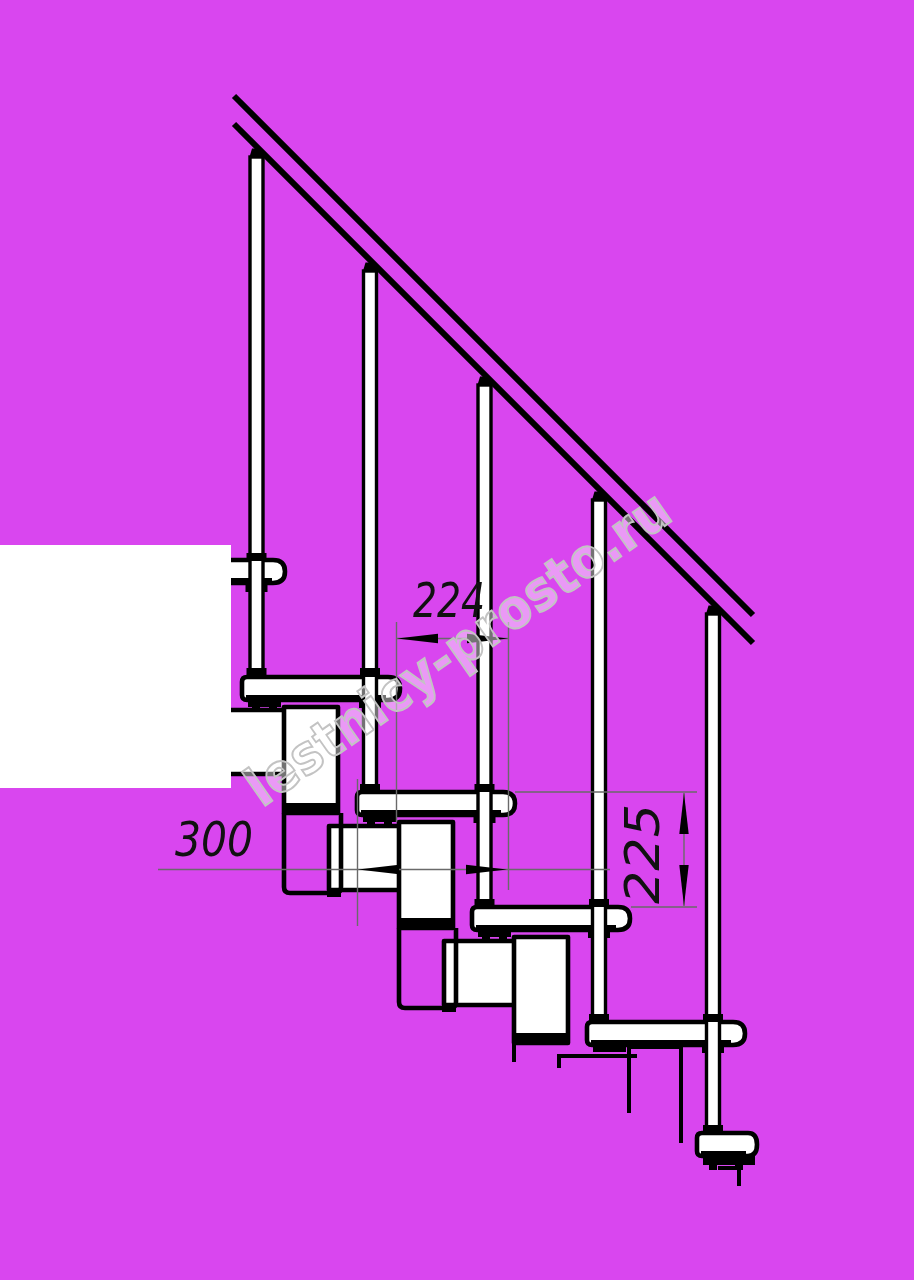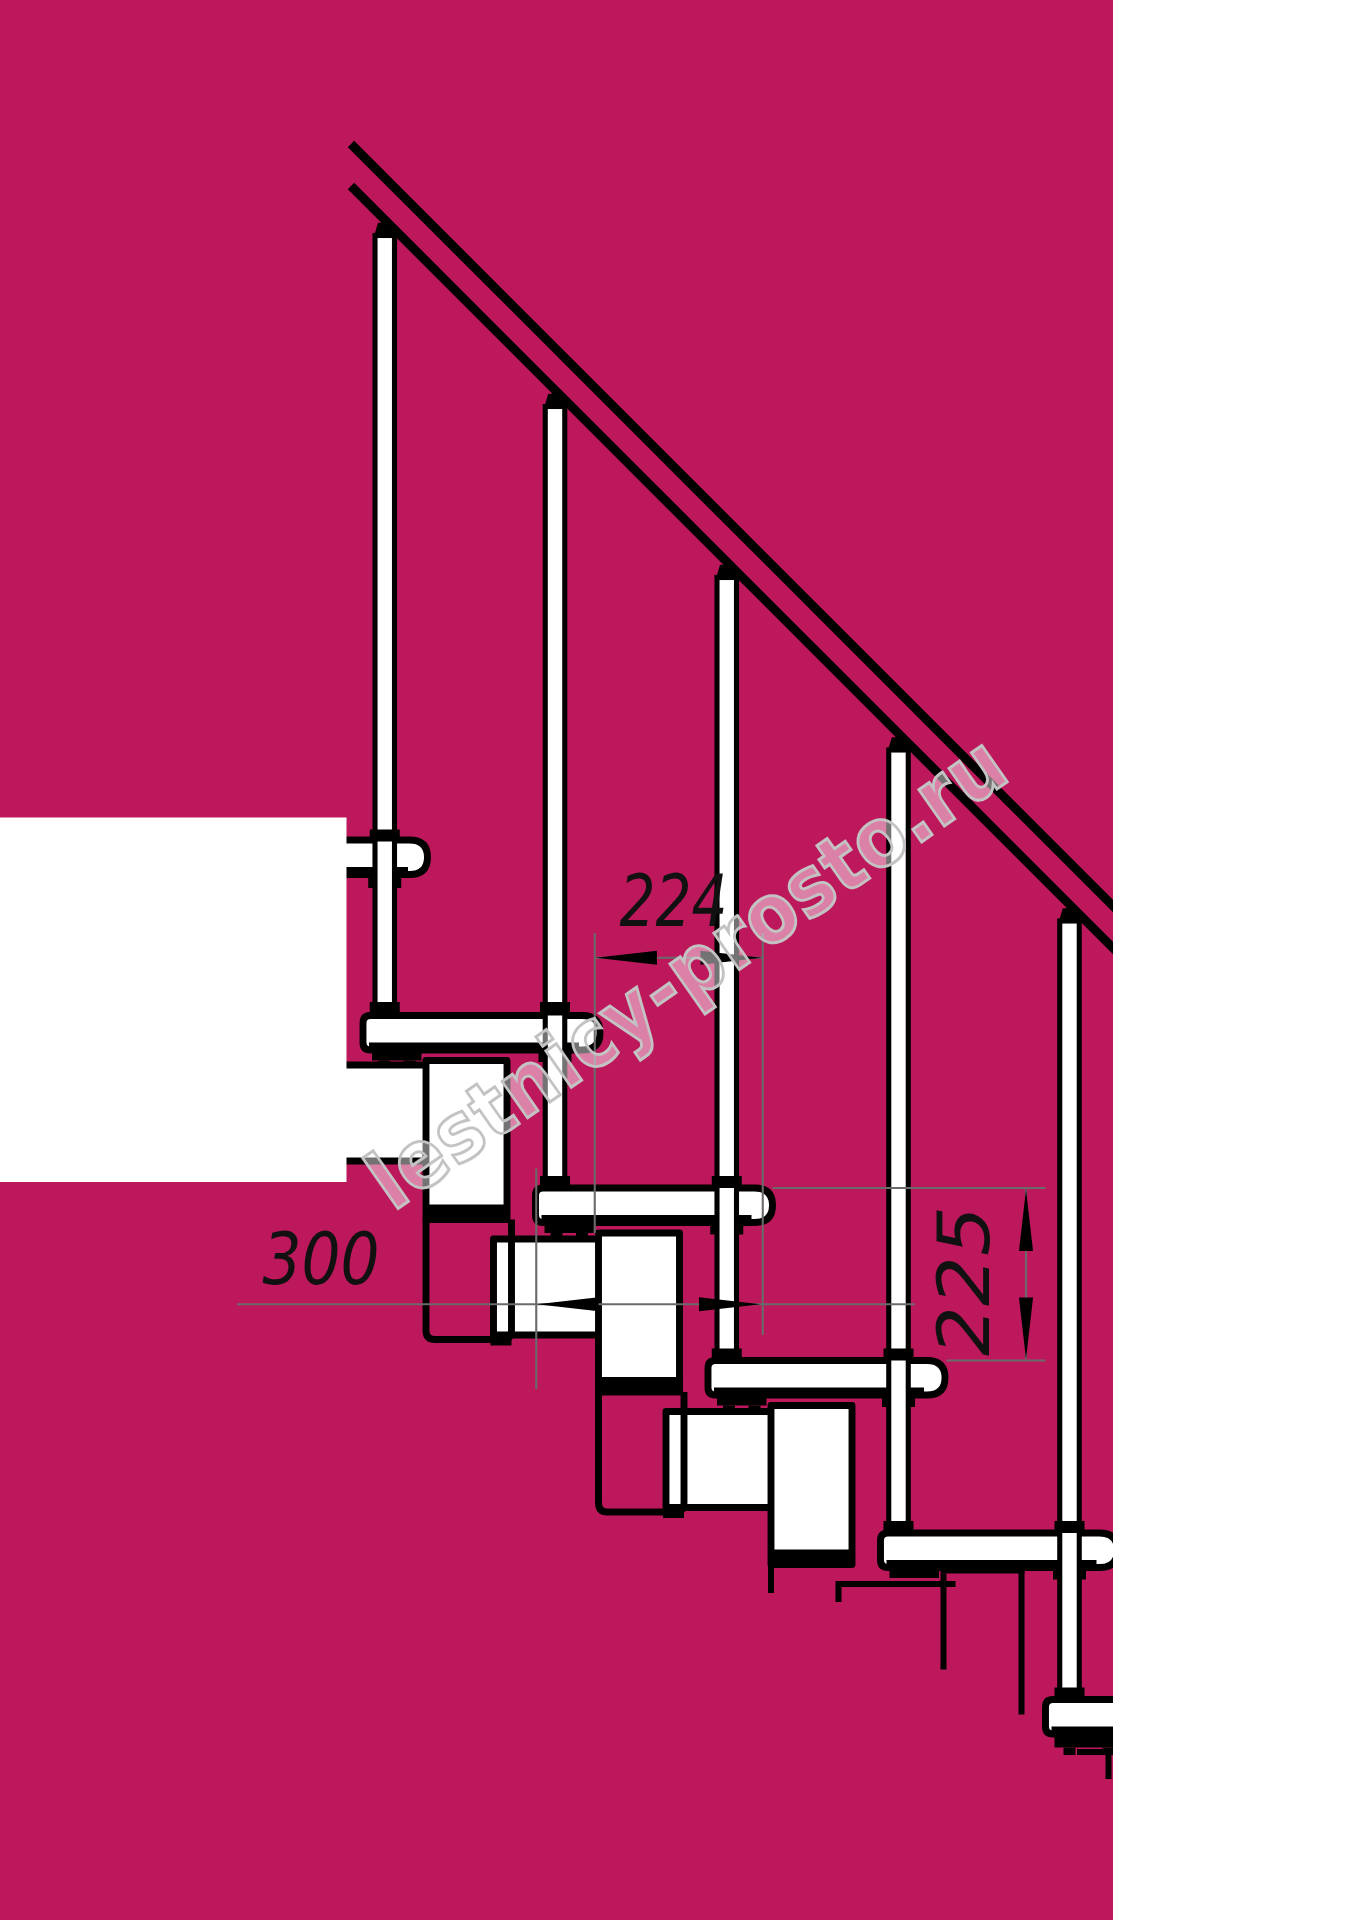--- a/index.html
+++ b/index.html
@@ -1,16 +1,16 @@
 <!DOCTYPE html>
 <html><head>
 <meta charset="utf-8">
 <style>
   html,body{margin:0;padding:0;background:#ffffff;}
-  .stage{width:742px;height:1280px;position:relative;background:#be185d;overflow:hidden;
+  .stage{width:914px;height:1280px;position:relative;background:#d946ef;overflow:hidden;
          font-family:"DejaVu Sans", sans-serif;}
   svg{display:block}
   
   .s5  {stroke:#000;stroke-width:4.6;fill:#fff;stroke-linejoin:round;}
   .s5n {stroke:#000;stroke-width:4.6;fill:none;stroke-linejoin:round;}
   .s4  {stroke:#000;stroke-width:4;fill:none;stroke-linecap:butt;}
   .s6  {stroke:#000;stroke-width:6;fill:none;}
   .shaft{stroke:#000;stroke-width:3.4;fill:#fff;}
   .blk {fill:#000;stroke:none;}
   

